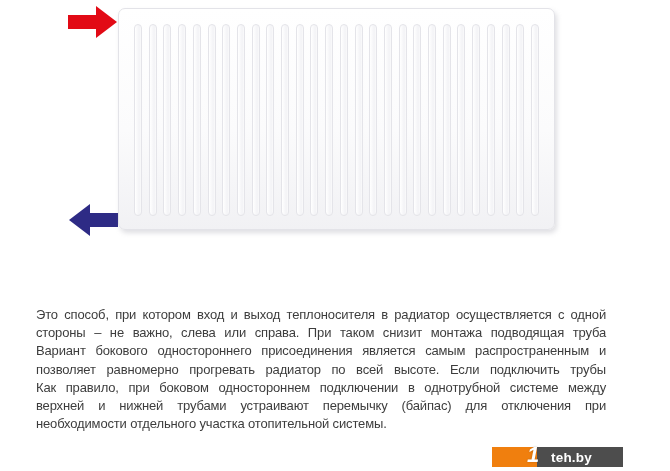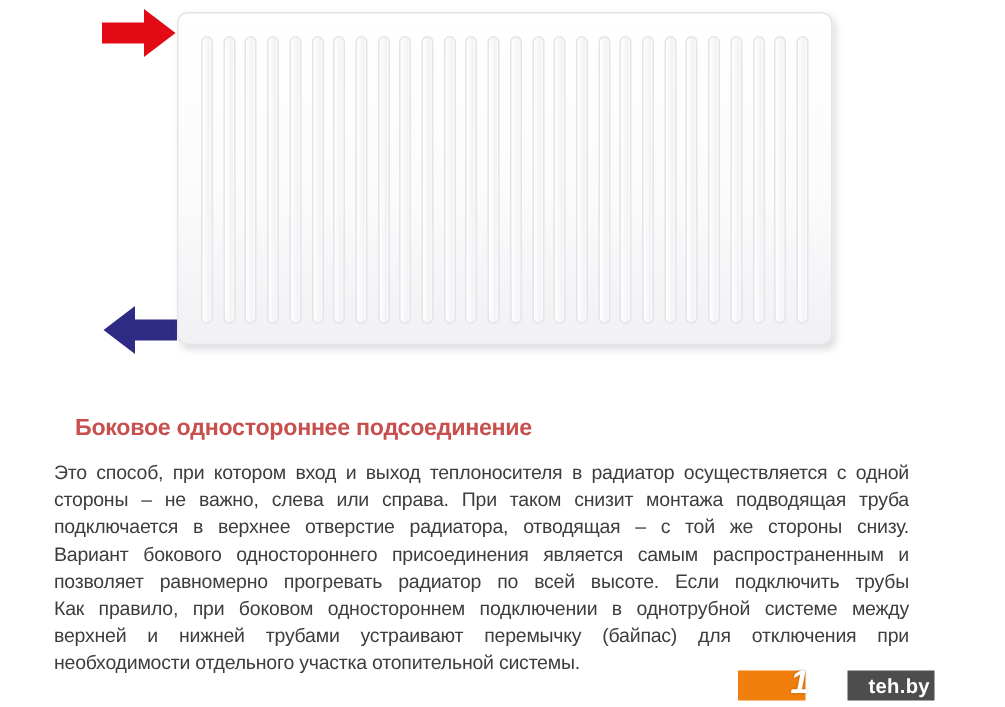--- a/index.html
+++ b/index.html
@@ -36,21 +36,21 @@
     font-size:13px;line-height:18.2px;letter-spacing:-0.15px;color:#3d3d3d;
   }
   .line{white-space:nowrap;text-align:justify;text-align-last:justify;}
   .line.last{text-align-last:left;}
   
   .watermark{position:absolute;left:492px;top:447px;width:131px;height:20px;display:flex;}
   .wm-orange{width:45px;height:100%;background:#f07f0e;}
   .wm-gray{
     flex:1;height:100%;background:#4d4d4d;display:flex;align-items:center;
     padding-left:14px;box-sizing:border-box;color:#ffffff;
-    font-size:13.5px;font-weight:bold;letter-spacing:.2px;margin-left:28px;
+    font-size:13.5px;font-weight:bold;letter-spacing:.2px;
   }
   .wm-one{
     position:absolute;left:35px;top:-4px;color:#ffffff;
     font-size:22px;font-weight:bold;font-style:italic;line-height:24px;
     text-shadow:0 0 2px rgba(0,0,0,.25);
   }
 </style>
 </head>
 <body>
 
@@ -90,26 +90,24 @@
         <div class="groove"></div>
         <div class="groove"></div>
         <div class="groove"></div>
         <div class="groove"></div>
         <div class="groove"></div>
         <div class="groove"></div>
         <div class="groove"></div>
       </div>
   </div>
 
-  <h2 class="heading" style="margin:0;">Боковое одностороннее подсоединение</h2>
 
   <div class="bodytext">
     <div class="line">Это способ, при котором вход и выход теплоносителя в радиатор осуществляется с одной</div>
     <div class="line">стороны – не важно, слева или справа. При таком снизит монтажа подводящая труба</div>
-    <div class="line">подключается в верхнее отверстие радиатора, отводящая – с той же стороны снизу.</div>
     <div class="line">Вариант бокового одностороннего присоединения является самым распространенным и</div>
     <div class="line">позволяет равномерно прогревать радиатор по всей высоте. Если подключить трубы</div>
     <div class="line">Как правило, при боковом одностороннем подключении в однотрубной системе между</div>
     <div class="line">верхней и нижней трубами устраивают перемычку (байпас) для отключения при</div>
     <div class="line last">необходимости отдельного участка отопительной системы.</div>
   </div>
 
   <div class="watermark">
     <div class="wm-orange"></div>
     <div class="wm-gray">teh.by</div>

